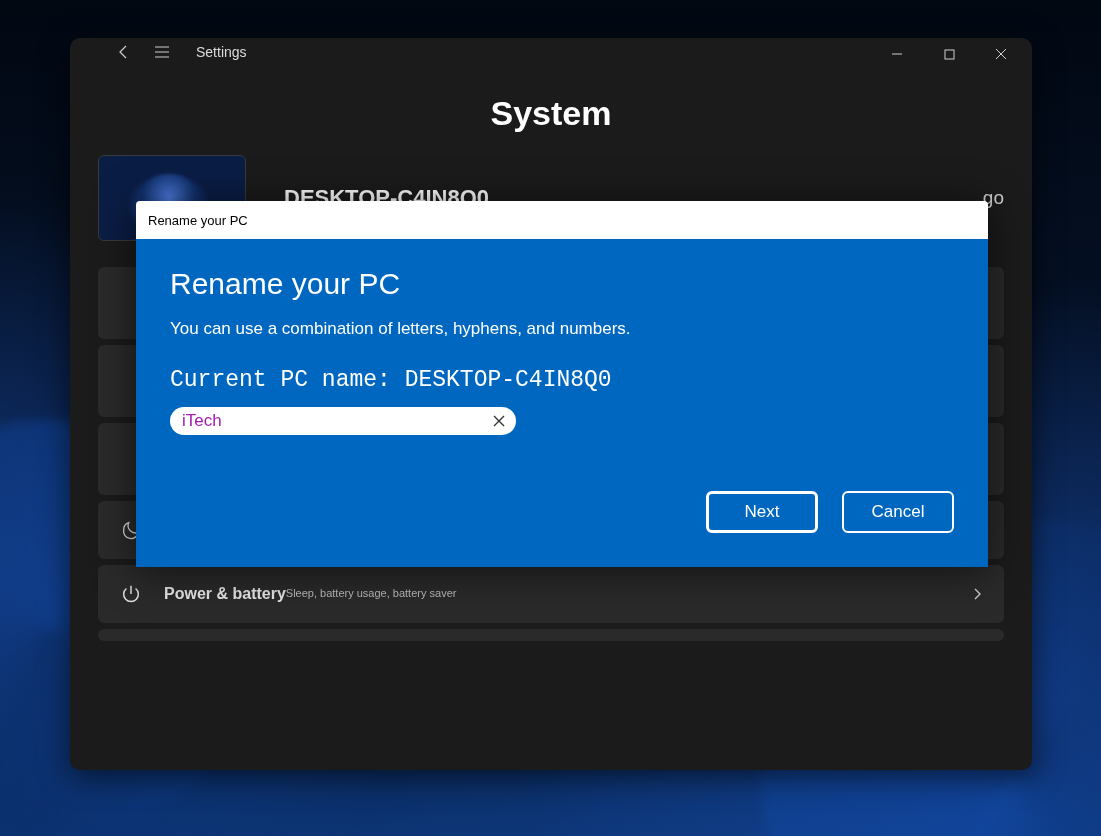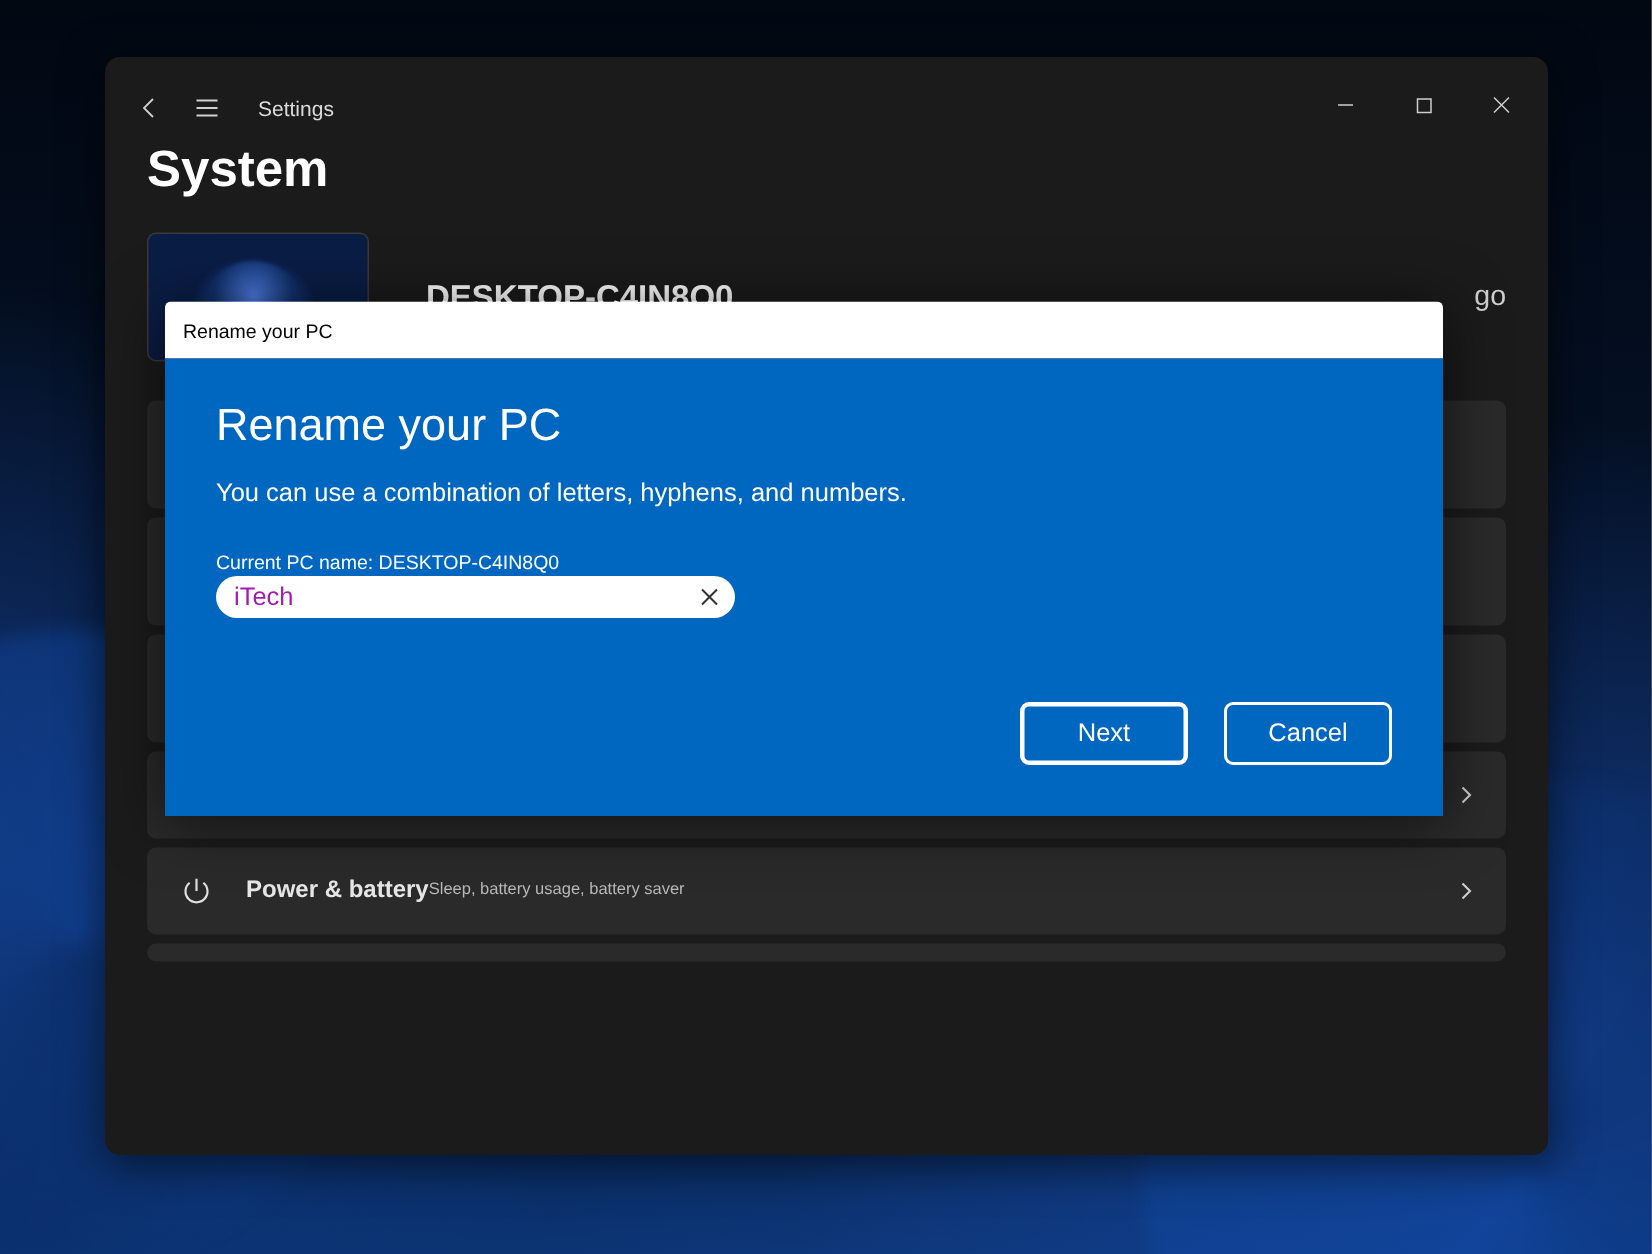--- a/index.html
+++ b/index.html
@@ -21,33 +21,34 @@
   .bloom.b { width:520px; height:520px; right:-180px; top:520px;
     background: conic-gradient(from 40deg, #0b2b62, #1356c2, #0b2b62); }
 
   
   .window {
     position: absolute; left: 70px; top: 38px; width: 962px; height: 732px;
     background: #1b1b1b; border-radius: 10px; overflow: hidden;
     box-shadow: 0 6px 30px rgba(0,0,0,0.6);
   }
   .titlebar {
-    height: 48px; display:flex; align-items:flex-end; padding: 0 8px; gap: 6px;
+    height: 48px; display:flex; align-items:flex-start; padding: 0 8px; gap: 6px;
     color:#dcdcdc;
+    margin-left:24px;
   }
   .titlebar .left { display:flex; align-items:center; gap:10px; padding-left:8px; }
   .tb-btn { width:28px; height:28px; display:flex; align-items:center; justify-content:center;
     border-radius:4px; color:#d0d0d0; }
   .titlebar .title { margin-left:10px; font-size:14px; }
   .titlebar .spacer { flex:1; }
   .winctrl { width:46px; height:32px; display:flex; align-items:center; justify-content:center;
     color:#cfcfcf; }
 
   .content { padding: 0 28px 20px 28px; }
-  h1.page-title { font-size: 34px; font-weight: 600; margin: 8px 0 22px 0; }
+  h1.page-title { font-size: 34px; font-weight: 600; margin: 8px 0 22px 0; text-align: center; }
 
   .pc-info { display:flex; align-items:center; gap:38px; margin-bottom:26px; }
   .pc-thumb {
     width:148px; height:86px; border-radius:6px; border:1px solid #3a3a3a;
     background:
       radial-gradient(60px 50px at 70px 50px, #2f63d6 0%, #0a1d45 70%),
       linear-gradient(135deg,#06112c,#0d2a60);
     position:relative;
   }
   .pc-thumb::after{ 
@@ -63,33 +64,33 @@
     display:flex; align-items:center; gap:20px; color:#e6e6e6; cursor:pointer;
   }
   .card .icon { width:26px; display:flex; align-items:center; justify-content:center; color:#e0e0e0; }
   .card .text { display:flex; flex-direction:row; }
   .card .title { font-size:16px; font-weight:600; }
   .card .sub { font-size:11px; color:#b9b9b9; margin-top:2px; }
   .card .chev { margin-left:auto; color:#cfcfcf; }
 
   
   .dialog {
-    position:absolute; left:110px; top:201px; width:852px; border-radius:4px 4px 0 0;
+    position:absolute; left:136px; top:201px; width:852px; border-radius:4px 4px 0 0;
     box-shadow: 0 4px 40px rgba(0,0,0,.6); overflow:hidden;
   }
   .dialog .dlg-titlebar {
     background:#fff; color:#000; height:38px; display:flex; align-items:center;
     padding:0 12px; font-size:13px;
   }
   .dialog .dlg-body {
     background:#0067c0; color:#fff; padding: 28px 34px 34px 34px;
   }
   .dlg-heading { font-size:30px; font-weight:400; margin-bottom:18px; }
   .dlg-desc { font-size:17px; margin-bottom:28px; }
-  .dlg-current { font-size:13px; margin-bottom:2px; }
+  .dlg-current { font-size:23px; margin-bottom:14px;font-family:Liberation Mono, monospace; }
   .dlg-input-wrap { position:relative; width:346px; }
   .dlg-input {
     width:100%; height:28px; border:none; border-radius:14px; padding:0 36px 0 12px;
     font-size:17px; color:#a21caf; background:#fff; outline:none;
   }
   .dlg-clear {
     position:absolute; right:6px; top:50%; transform:translateY(-50%);
     width:22px;height:22px; display:flex; align-items:center; justify-content:center;
     color:#333; cursor:pointer; font-size:14px;
   }

